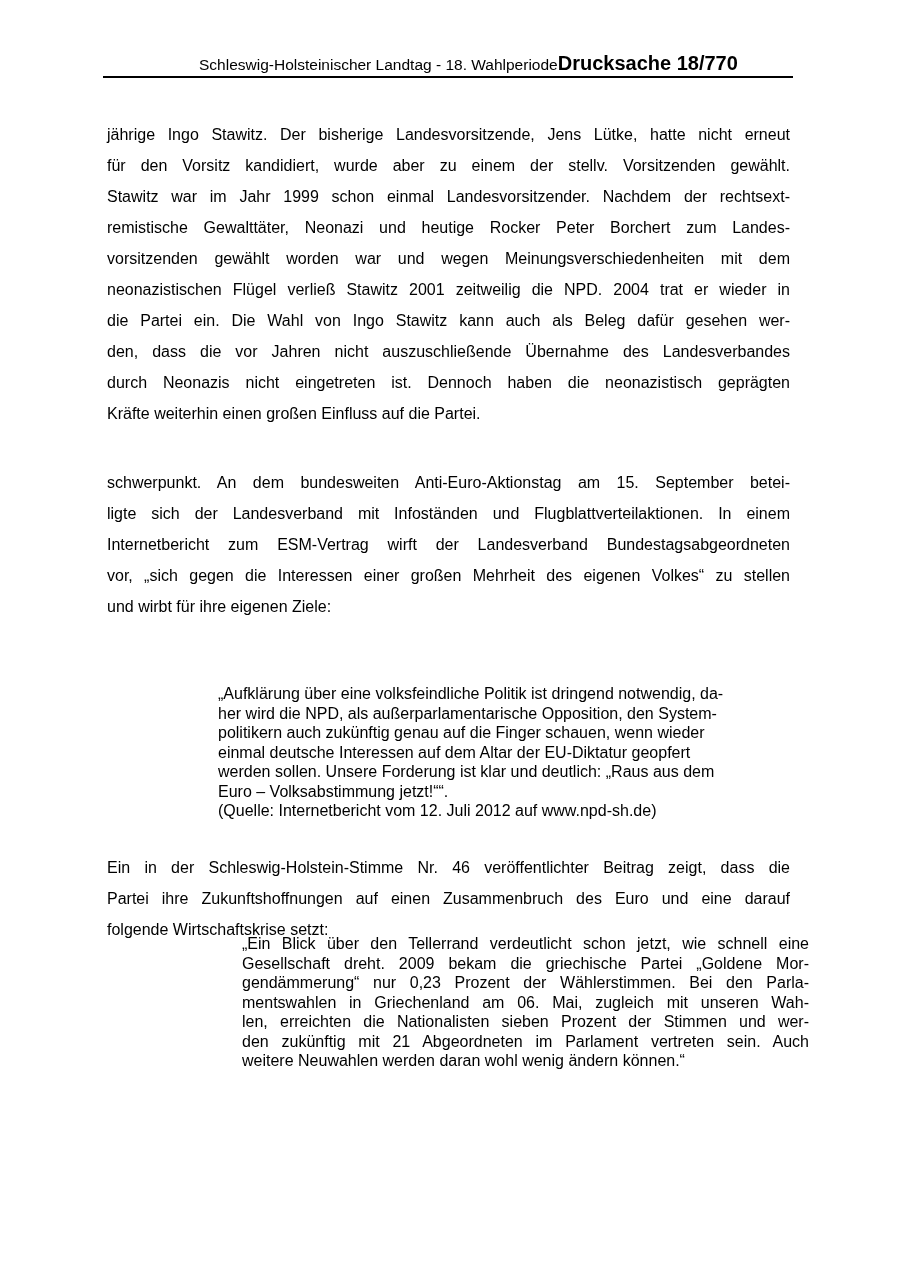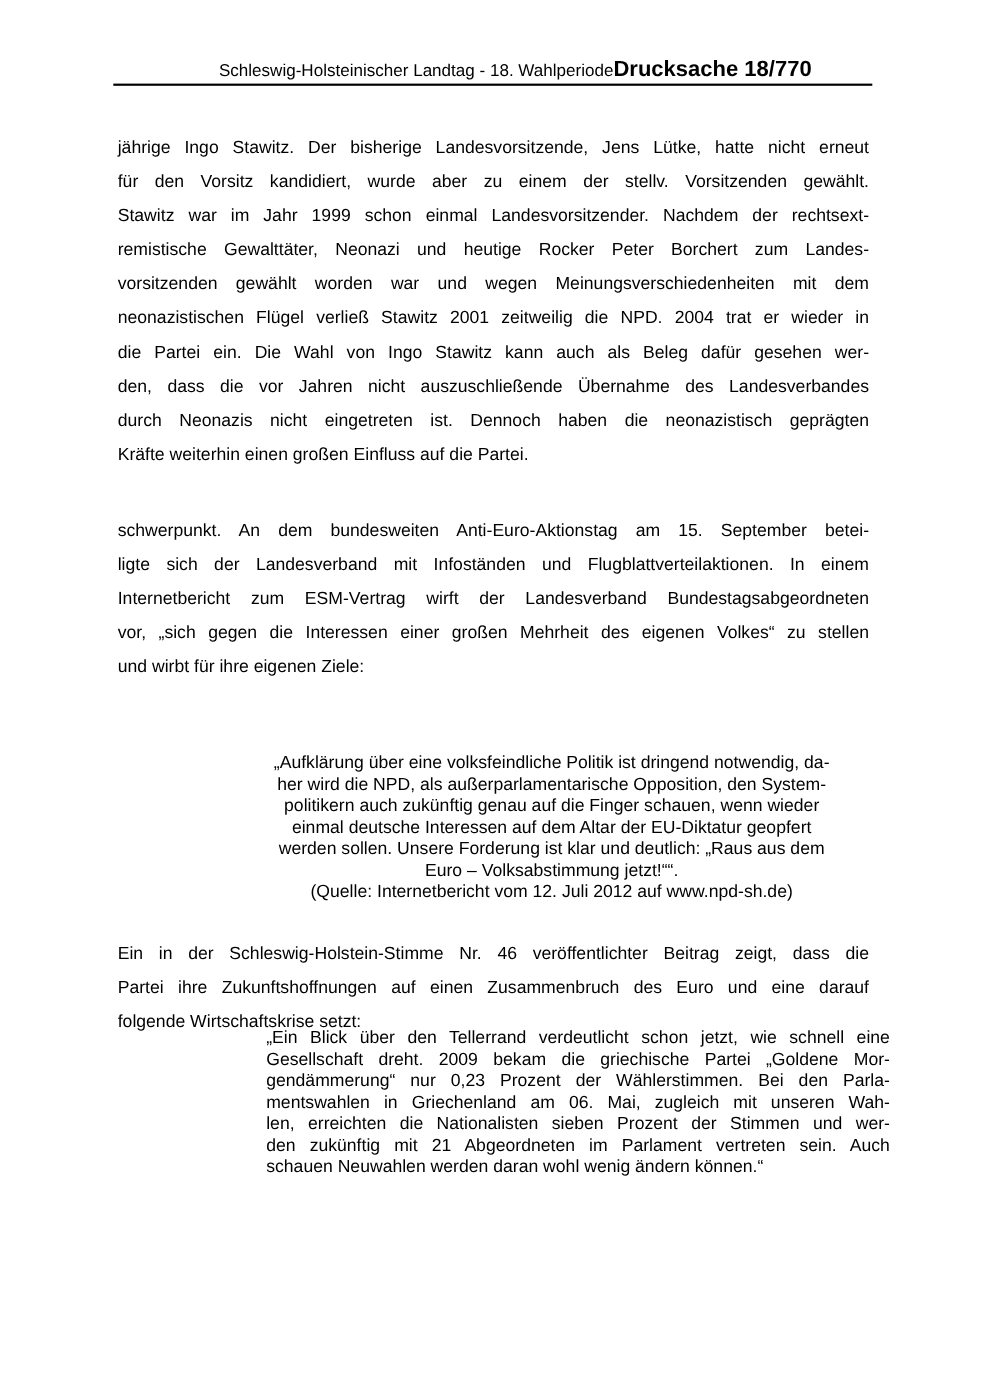--- a/index.html
+++ b/index.html
@@ -68,21 +68,21 @@
   }
   .quote--justify .tline {
     text-align: justify;
     text-align-last: justify;
     white-space: normal;
   }
   .quote--justify .tline--last {
     text-align-last: left;
   }
   .quote--ragged .tline {
-    text-align: center;
+    text-align: left;
     white-space: nowrap;
   }
   .page-number {
     position: absolute;
     left: 107px;
     top: 1196px;
     width: 683px;
     text-align: center;
     font-family: "Liberation Mono", monospace;
     font-size: 16px;
@@ -136,17 +136,17 @@
       <div class="tline tline--last">folgende Wirtschaftskrise setzt:</div>
     </div>
 
   <div id="quote2" class="quote quote--justify">
       <div class="tline">„Ein Blick über den Tellerrand verdeutlicht schon jetzt, wie schnell eine</div>
       <div class="tline">Gesellschaft dreht. 2009 bekam die griechische Partei „Goldene Mor-</div>
       <div class="tline">gendämmerung“ nur 0,23 Prozent der Wählerstimmen. Bei den Parla-</div>
       <div class="tline">mentswahlen in Griechenland am 06. Mai, zugleich mit unseren Wah-</div>
       <div class="tline">len, erreichten die Nationalisten sieben Prozent der Stimmen und wer-</div>
       <div class="tline">den zukünftig mit 21 Abgeordneten im Parlament vertreten sein. Auch</div>
-      <div class="tline tline--last">schauen Neuwahlen werden daran wohl wenig ändern können.“</div>
+      <div class="tline tline--last">weitere Neuwahlen werden daran wohl wenig ändern können.“</div>
     </div>
 
 
 </div>
 
 </body></html>

